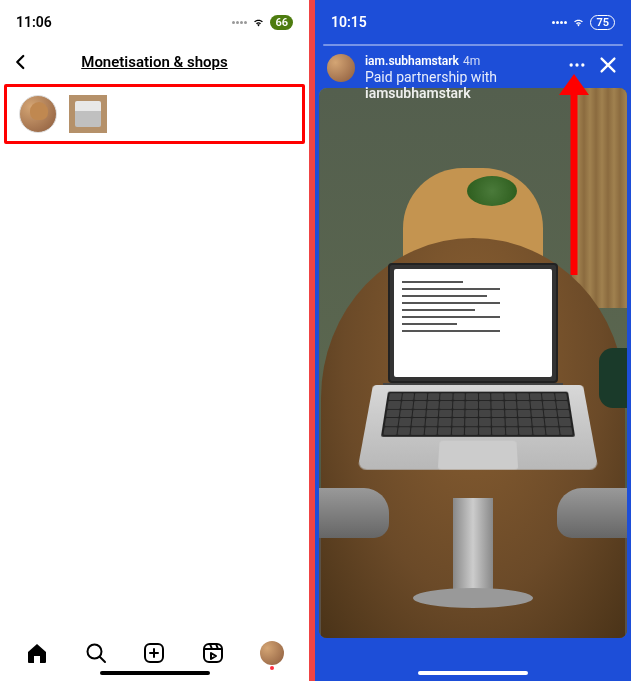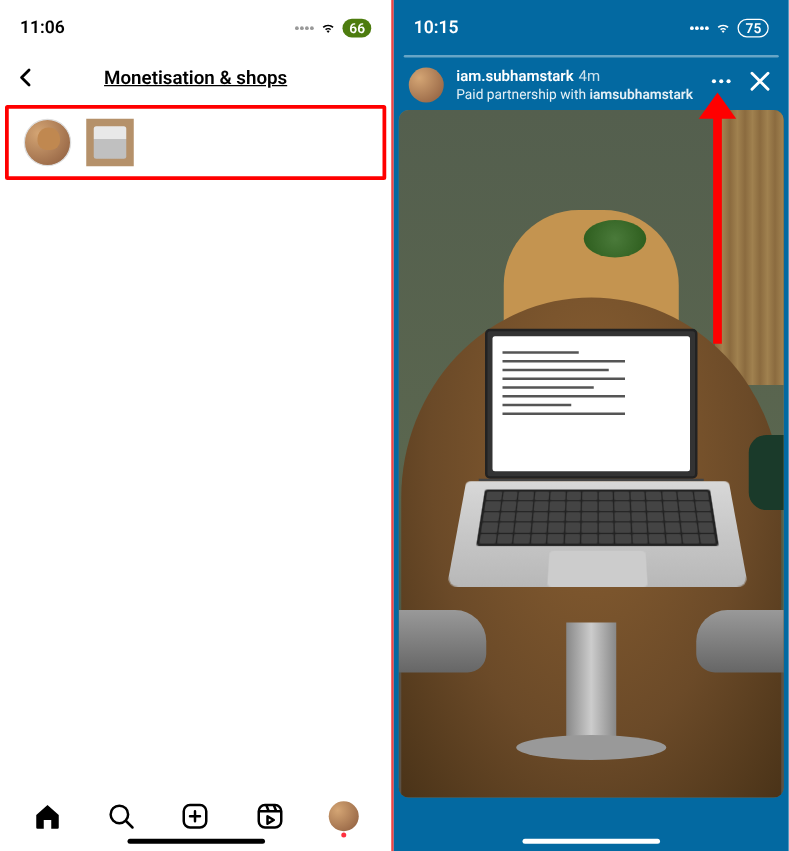--- a/index.html
+++ b/index.html
@@ -1,19 +1,19 @@
 <!DOCTYPE html>
 <html><head>
   <meta charset="utf-8">
   <style>
     * { margin: 0; padding: 0; box-sizing: border-box; font-family: -apple-system, BlinkMacSystemFont, 'Segoe UI', Roboto, Helvetica, Arial, sans-serif; }
     body { width: 631px; height: 681px; display: flex; background: #fff; }
     
     
-    .left-panel { width: 315px; height: 681px; background: #fff; display: flex; flex-direction: column; position: relative; border-right: 2px solid #ef4444; }
+    .left-panel { width: 315px; height: 681px; background: #fff; display: flex; flex-direction: column; position: relative; border-right: 6px solid #ef4444; }
     .status-bar-left { height: 44px; display: flex; justify-content: space-between; align-items: center; padding: 0 16px; font-size: 14px; font-weight: 600; }
     .status-left-icons { display: flex; align-items: center; gap: 4px; }
     .signal-dots { display: inline-flex; gap: 1px; }
     .signal-dots span { width: 3px; height: 3px; border-radius: 50%; background: #999; }
     .battery-pill { background: #4d7c0f; color: #fff; border-radius: 8px; padding: 1px 5px; font-size: 11px; font-weight: 600; }
     
     .header-left { height: 36px; display: flex; align-items: center; justify-content: center; position: relative; text-decoration: underline; }
     .back-chevron { position: absolute; left: 12px; width: 18px; height: 18px; }
     .header-title { font-size: 15px; font-weight: 600; }
     
@@ -30,34 +30,34 @@
     
     .bottom-nav { height: 56px; display: flex; justify-content: space-around; align-items: center; padding: 0 8px; }
     .nav-item { width: 26px; height: 26px; display: flex; align-items: center; justify-content: center; }
     .avatar-small { width: 24px; height: 24px; border-radius: 50%; background: radial-gradient(circle at 30% 30%, #d4a574, #8b5a3c); position: relative; }
     .avatar-small-wrapper { position: relative; }
     .red-dot { position: absolute; bottom: -4px; left: 50%; transform: translateX(-50%); width: 4px; height: 4px; background: #ff3040; border-radius: 50%; }
     
     .home-indicator-left { position: absolute; bottom: 6px; left: 50%; transform: translateX(-50%); width: 110px; height: 4px; background: #000; border-radius: 2px; }
     
     
-    .right-panel { width: 316px; height: 681px; background: #0369a1; display: flex; flex-direction: column; position: relative; }
+    .right-panel { width: 316px; height: 681px; background: #1d4ed8; display: flex; flex-direction: column; position: relative; }
     .status-bar-right { height: 44px; display: flex; justify-content: space-between; align-items: center; padding: 0 16px; font-size: 14px; font-weight: 600; color: #fff; }
     .battery-pill-right { border: 1.5px solid #fff; color: #fff; border-radius: 8px; padding: 0px 5px; font-size: 11px; font-weight: 600; display: inline-flex; align-items: center; gap: 2px; }
     
     .story-progress { position: absolute; top: 44px; left: 8px; right: 8px; height: 2px; display: flex; gap: 4px; }
     .progress-segment { flex: 1; background: rgba(255,255,255,0.4); border-radius: 1px; }
     
     .story-header { position: absolute; top: 50px; left: 0; right: 0; height: 46px; display: flex; align-items: flex-start; padding: 4px 12px; gap: 10px; z-index: 2; }
     .story-avatar { width: 28px; height: 28px; border-radius: 50%; background: radial-gradient(circle at 30% 30%, #d4a574, #8b5a3c); flex-shrink: 0; }
     .story-meta { flex: 1; color: #fff; font-size: 12px; }
     .story-username-row { display: flex; gap: 4px; align-items: baseline; }
     .story-username { font-weight: 600; }
     .story-time { color: rgba(255,255,255,0.8); }
-    .story-sub { color: rgba(255,255,255,0.9); font-size: 11px; margin-top: 1px; }
+    .story-sub { color: rgba(255,255,255,0.9); font-size: 14px; margin-top: 1px; }
     .story-sub .partner { font-weight: 600; }
     .story-actions { display: flex; align-items: center; gap: 10px; }
     .more-dots { color: #fff; cursor: pointer; }
     .close-x { color: #fff; cursor: pointer; }
     
     .red-arrow { position: absolute; top: 70px; right: 32px; z-index: 5; pointer-events: none; }
     
     .story-image { margin: 44px 4px 0 4px; height: 550px; border-radius: 8px; overflow: hidden; background: #6b7a6e; position: relative; }
     .story-room { position: absolute; inset: 0; background: linear-gradient(180deg, #545f4e 0%, #5a664f 50%, #404a3c 100%); }
     .story-wood-panel { position: absolute; top: 0; right: 0; width: 55px; height: 40%; background: repeating-linear-gradient(90deg, #8b6b3f 0, #a0814f 6px, #8b6b3f 12px); }

